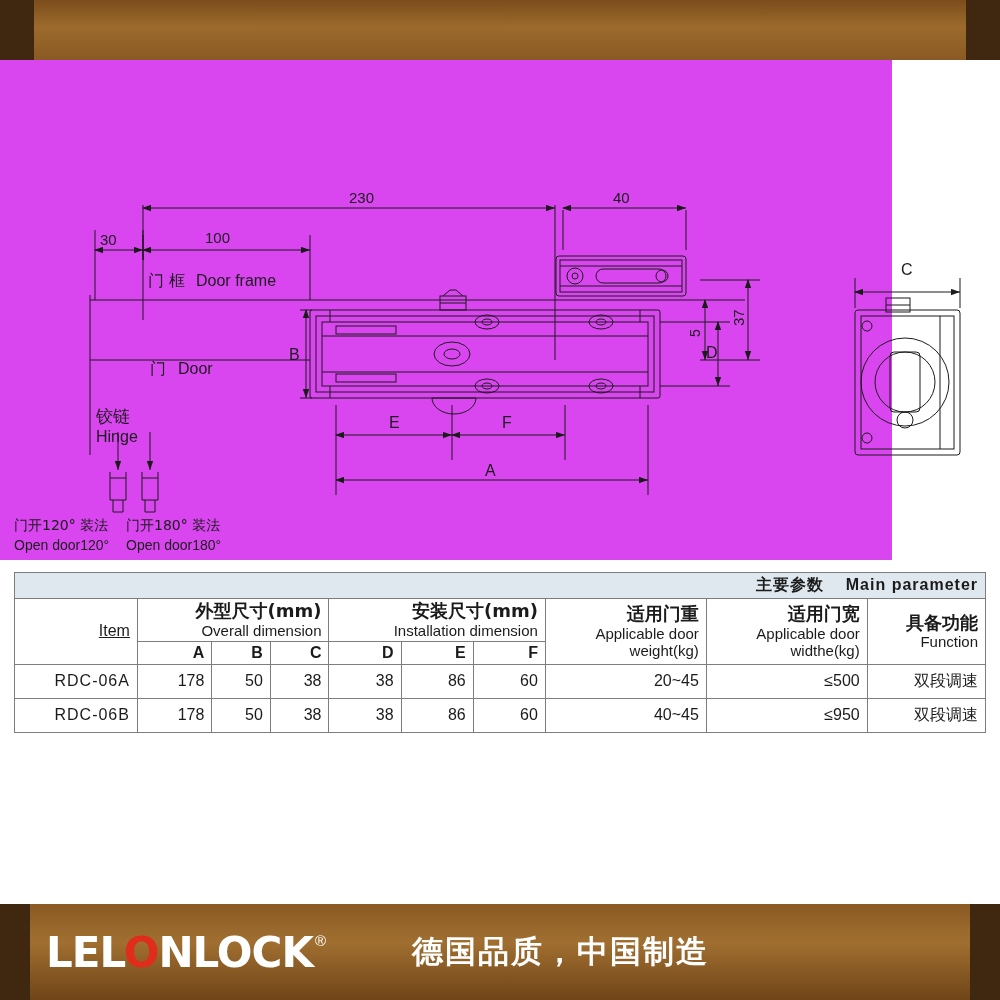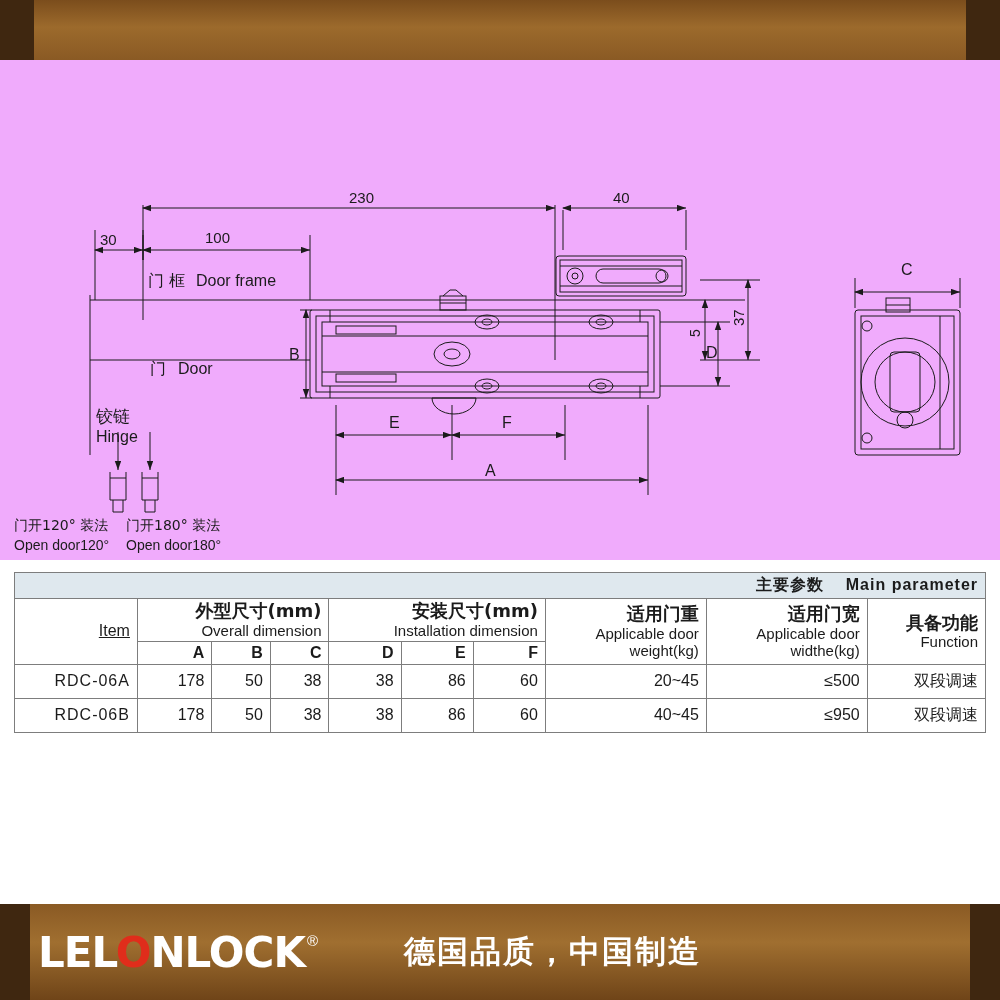--- a/index.html
+++ b/index.html
@@ -27,21 +27,21 @@
     position:absolute; top:0; height:60px; width:34px; background:#3f2710;
   }
   .banner-cap-l { left:0; }
   .banner-cap-r { right:0; }
 
   
   .bottom-banner {
     position:absolute; left:0; bottom:0; width:1000px; height:96px;
     background:#8a5a24;
     background-image:linear-gradient(180deg,#8a5a24 0%,#a06f30 40%,#6f4418 100%);
-    display:flex; align-items:center;
+    display:flex; align-items:center;padding-left:8px;
   }
   .bottom-banner .logo-wrap {
     margin-left:38px; display:flex; align-items:flex-start;
   }
   .bottom-banner .logo {
     color:#ffffff; font-size:42px; font-weight:bold; letter-spacing:-1px;
     font-family:"DejaVu Sans", sans-serif;
   }
   .bottom-banner .logo .red { color:#e02d1b; }
   .bottom-banner .reg { color:#ffffff; font-size:15px; margin-top:4px; margin-left:2px;}
@@ -49,22 +49,22 @@
     color:#ffffff; font-size:31px; font-weight:bold; margin-left:86px; letter-spacing:2px;
   }
   .footer-cap-l, .footer-cap-r {
     position:absolute; bottom:0; height:96px; width:30px; background:#3f2710;
   }
   .footer-cap-l { left:0; }
   .footer-cap-r { right:0; }
 
   
   .drawing {
-    position:absolute; left:0; top:60px; width:1000px; height:500px;
-    background:#f0abfc;
+    position:absolute; left:0; top:60px; width:892px; height:500px;
+    background:#d946ef;
   }
   .drawing svg { display:block; }
 
   
   .param-block {
     position:absolute; left:14px; top:572px; width:972px;
   }
   table.param {
     border-collapse:collapse; width:972px; background:#ffffff;
     font-family:"Liberation Sans", sans-serif;

